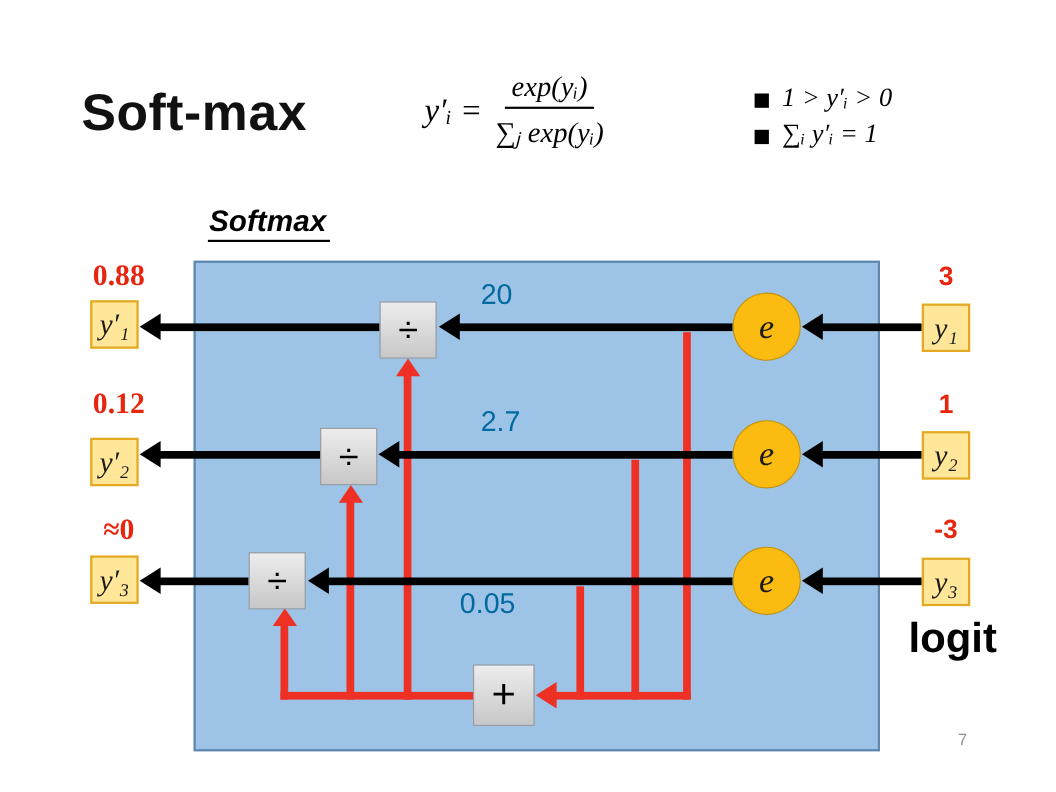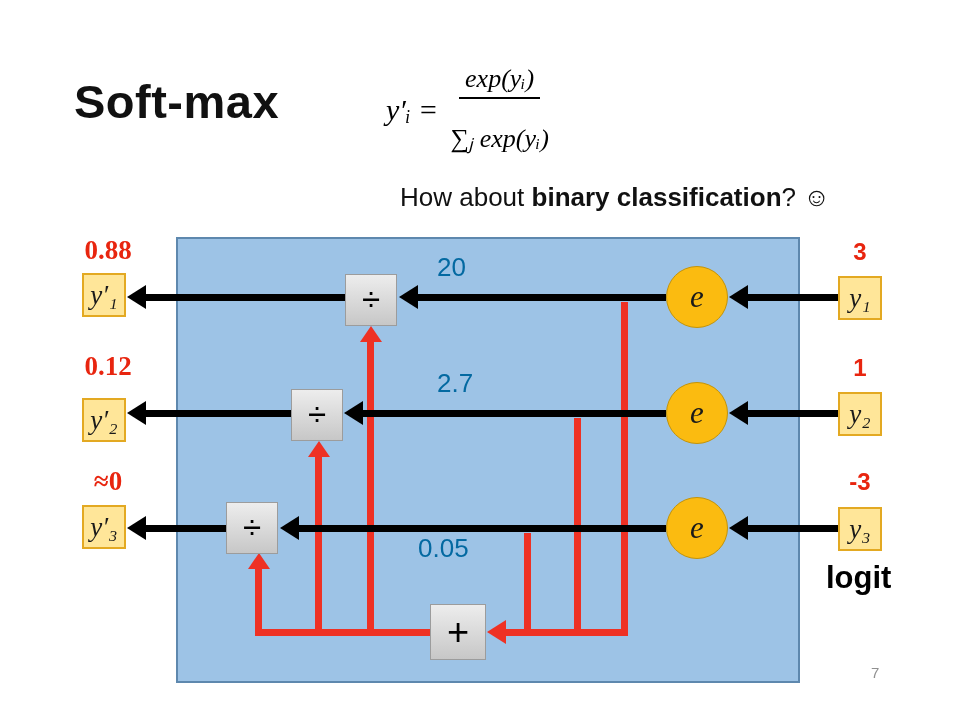--- a/index.html
+++ b/index.html
@@ -7,21 +7,21 @@
          font-family:"Liberation Sans",sans-serif;}
   .abs{position:absolute;}
 
   
   #title{left:74px;top:74px;font-size:47px;color:#111;letter-spacing:0.5px;font-weight:bold;}
   #formula{left:386px;top:64px;display:flex;align-items:center;gap:12px;
            font-family:"Liberation Serif",serif;font-style:italic;color:#000;}
   #formula .lhs{font-size:30px;}
   #formula .frac{display:flex;flex-direction:column;align-items:center;font-size:26px;}
   #formula .num{padding:0 6px 3px 6px;border-bottom:2px solid #000;}
-  #formula .den{padding-top:20px;}
+  #formula .den{padding-top:2px;}
 
   #bullets{left:686px;top:76px;display:flex;flex-direction:column;gap:6px;}
   .bullet-row{display:flex;align-items:flex-start;gap:12px;}
   .bullet-square{width:13px;height:13px;background:#000;margin-top:9px;flex:0 0 auto;}
   .bullet-text{font-family:"Liberation Serif",serif;font-style:italic;font-size:24px;color:#000;}
 
   #softmax-label{left:189px;top:186px;font-size:27px;font-weight:bold;font-style:italic;
                  border-bottom:2.5px solid #000;padding:0 3px 1px 1px;color:#000;}
   #question{left:400px;top:182px;font-size:26px;color:#111;}
   #question .q-bold{font-weight:bold;}
@@ -46,43 +46,51 @@
          display:flex;align-items:center;justify-content:center;
          font-family:"Liberation Serif",serif;font-style:italic;font-size:31px;color:#1a1a1a;}
   .varbox{width:44px;height:44px;background:#FFE699;border:2px solid #E3A922;box-sizing:border-box;
           display:flex;align-items:center;justify-content:center;
           font-family:"Liberation Serif",serif;font-style:italic;font-size:27px;color:#1a1a1a;}
 
   .redval-serif{font-family:"Liberation Serif",serif;font-weight:bold;font-size:27px;color:#E8250F;text-align:center;}
   .redval-sans{font-weight:bold;font-size:24px;color:#E8250F;text-align:center;}
   .expval{font-size:26px;color:#0369a1;text-align:left;}
 
-  #logit{left:826px;top:560px;font-size:31px;font-weight:bold;color:#000;}
+  #logit{left:826px;top:560px;font-size:38px;font-weight:bold;color:#000;}
   #pagenum{left:871px;top:664px;font-size:15px;color:#909090;}
 </style>
 </head>
 <body>
 
 <div id="slide">
 
   <div class="abs" id="title">Soft-max</div>
 
   <div class="abs" id="formula">
     <span class="lhs">y′ᵢ =</span>
     <span class="frac">
       <span class="num">exp(yᵢ)</span>
       <span class="den">∑ⱼ exp(yᵢ)</span>
     </span>
   </div>
 
+  <div class="abs" id="bullets">
+    <div class="bullet-row">
+      <span class="bullet-square"></span>
+      <span class="bullet-text">1 &gt; y′ᵢ &gt; 0</span>
+    </div>
+    <div class="bullet-row">
+      <span class="bullet-square"></span>
+      <span class="bullet-text">∑ᵢ y′ᵢ = 1</span>
+    </div>
+  </div>
 
+  <div class="abs" id="softmax-label">Softmax</div>
 
-  <div class="abs" id="question">
-    <span>How about </span><span class="q-bold">binary classification</span><span>? ☺</span>
-  </div>
 
   <div class="abs" id="panel"></div>
 
   <div class="abs rl-v" style="left:621px;top:302px;height:334px;"></div>
   <div class="abs rl-v" style="left:574px;top:418px;height:218px;"></div>
   <div class="abs rl-v" style="left:524px;top:533px;height:103px;"></div>
   <div class="abs rl-h" style="left:505px;top:629px;width:123px;"></div>
   <div class="abs ah-l-r" style="left:487px;top:620px;"></div>
   <div class="abs rl-h" style="left:255px;top:629px;width:175px;"></div>
   <div class="abs rl-v" style="left:367px;top:340px;height:296px;"></div>

